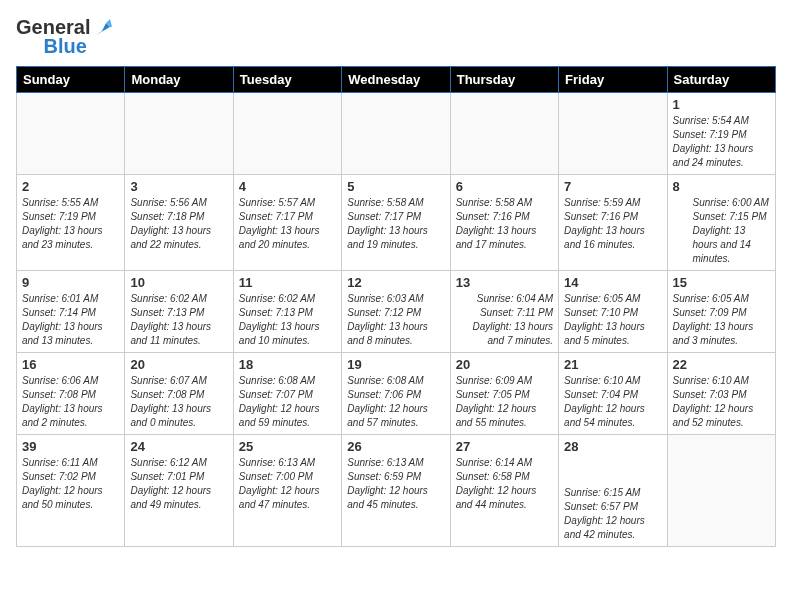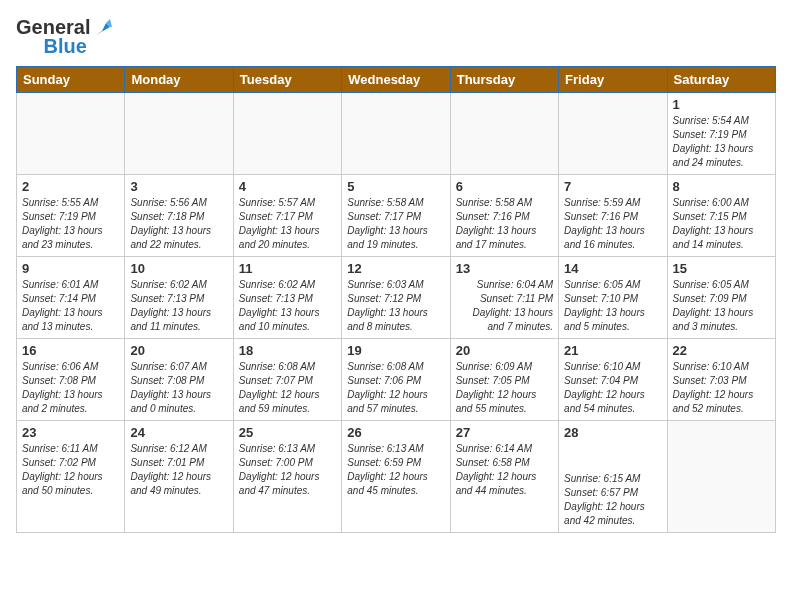--- a/index.html
+++ b/index.html
@@ -34,21 +34,21 @@
     .location {
       font-size: 14px;
       color: #333;
     }
     .calendar {
       width: 100%;
       border-collapse: collapse;
       border: 1px solid #ccc;
     }
     .calendar th {
-      background-color: #a16207;
+      background-color: #000000;
       color: #fff;
       text-align: left;
       padding: 5px 6px;
       font-size: 13px;
       font-weight: bold;
       border: 1px solid #2a6db0;
     }
     .calendar td {
       vertical-align: top;
       border: 1px solid #ccc;
@@ -157,21 +157,21 @@
 Daylight: 13 hours and 17 minutes.</div>
         </td>
         <td>
           <span class="day-num">7</span>
           <div class="day-info" style="white-space: pre-line;">Sunrise: 5:59 AM
 Sunset: 7:16 PM
 Daylight: 13 hours and 16 minutes.</div>
         </td>
         <td>
           <span class="day-num">8</span>
-          <div class="day-info" style="white-space: pre-line;">Sunrise: 6:00 AM
+          <div class="day-info" style="white-space: pre-line; margin-left: 20px;">Sunrise: 6:00 AM
 Sunset: 7:15 PM
 Daylight: 13 hours and 14 minutes.</div>
         </td>
       </tr>
       <tr>
         <td>
           <span class="day-num">9</span>
           <div class="day-info" style="white-space: pre-line;">Sunrise: 6:01 AM
 Sunset: 7:14 PM
 Daylight: 13 hours and 13 minutes.</div>
@@ -252,21 +252,21 @@
         </td>
         <td>
           <span class="day-num">22</span>
           <div class="day-info" style="white-space: pre-line;">Sunrise: 6:10 AM
 Sunset: 7:03 PM
 Daylight: 12 hours and 52 minutes.</div>
         </td>
       </tr>
       <tr>
         <td>
-          <span class="day-num">23</span>
+          <span class="day-num">39</span>
           <div class="day-info" style="white-space: pre-line;">Sunrise: 6:11 AM
 Sunset: 7:02 PM
 Daylight: 12 hours and 50 minutes.</div>
         </td>
         <td>
           <span class="day-num">24</span>
           <div class="day-info" style="white-space: pre-line;">Sunrise: 6:12 AM
 Sunset: 7:01 PM
 Daylight: 12 hours and 49 minutes.</div>
         </td>

